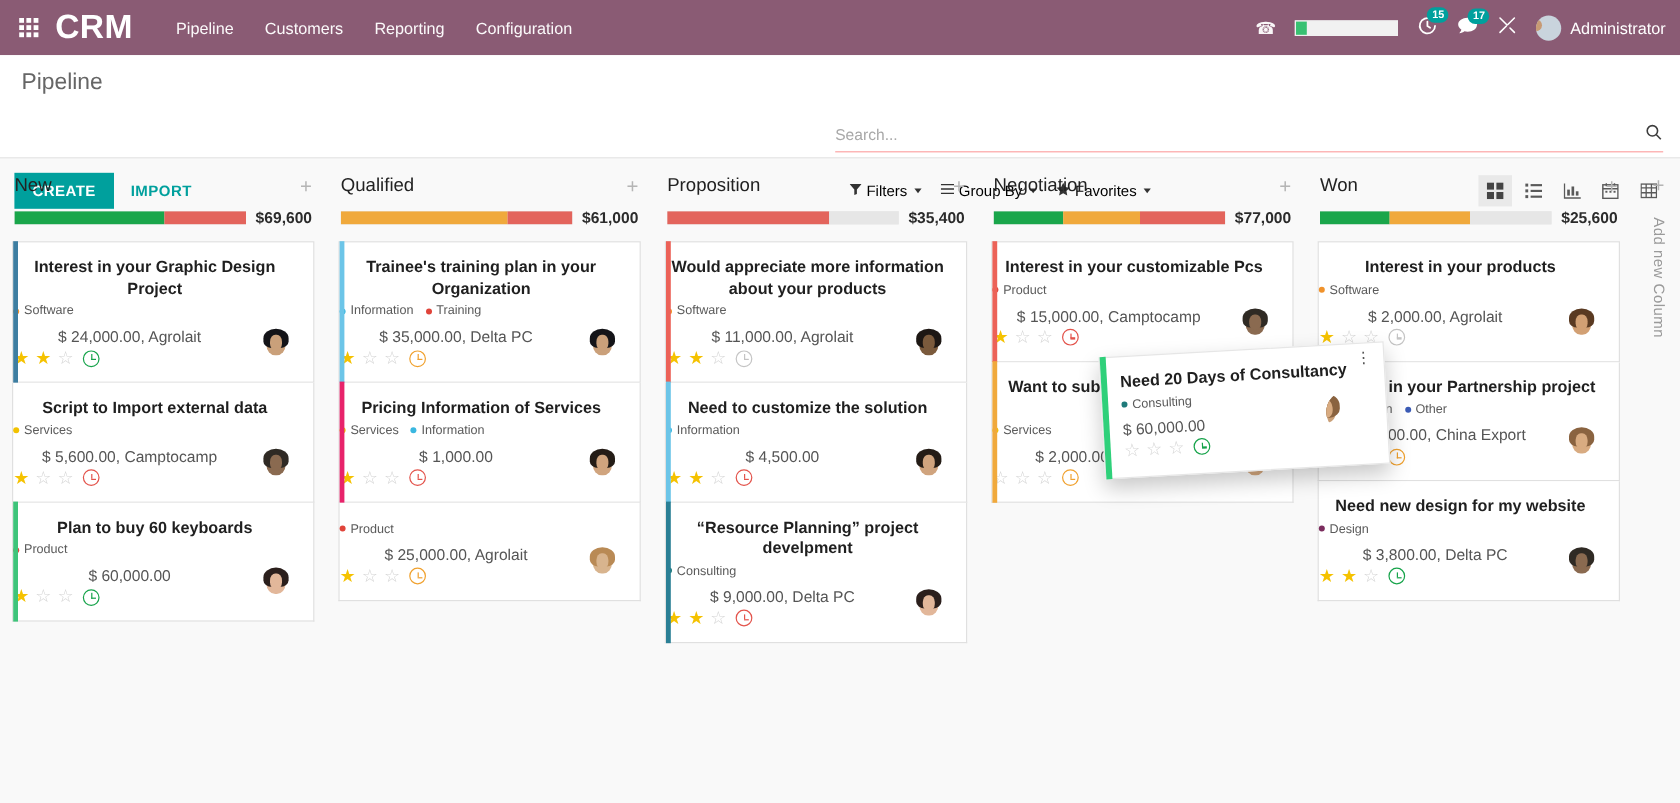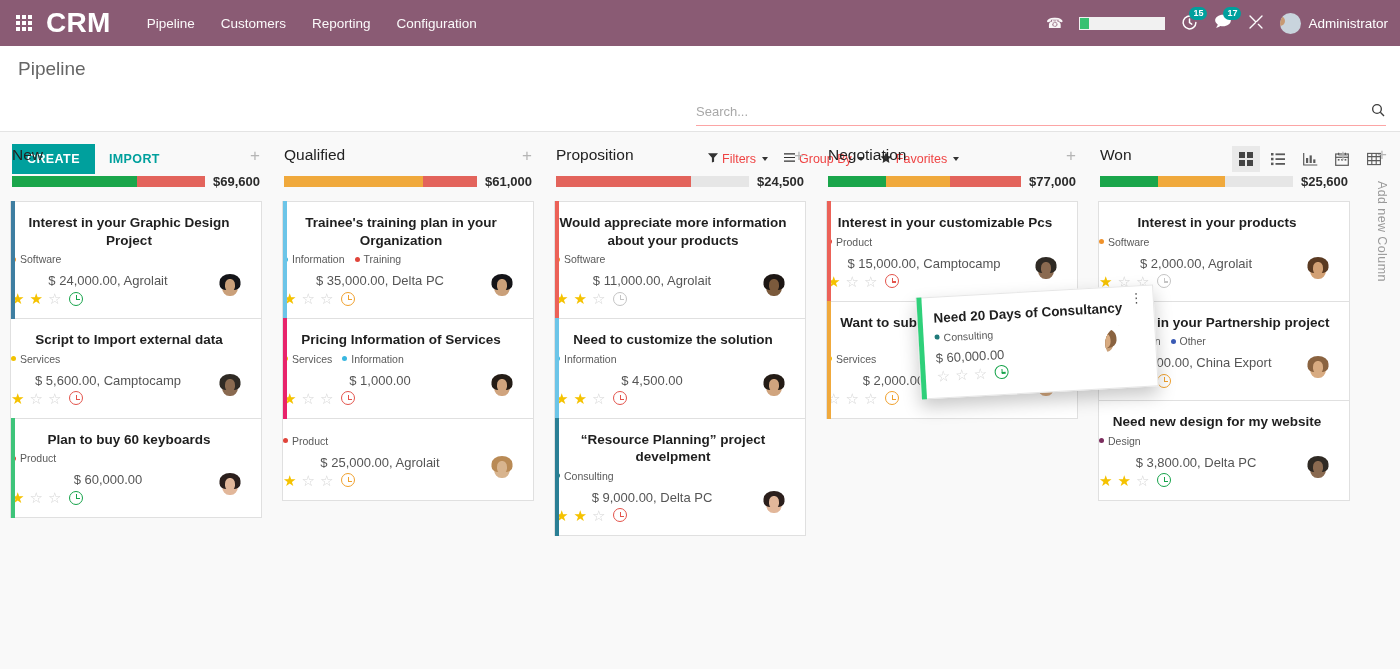--- a/index.html
+++ b/index.html
@@ -50,21 +50,21 @@
   .cp-row2 { position: absolute; left: 12px; right: 12px; top: 98px; display: flex; align-items: center; }
   .btn-create {
     background: #00a09d; color: #fff; font-size: 12.5px; font-weight: bold; letter-spacing: .4px;
     border: none; padding: 8px 15px; cursor: pointer; font-family: "Liberation Sans", sans-serif;
   }
   .btn-import {
     background: none; border: none; color: #00a09d; font-size: 12.5px; font-weight: bold;
     letter-spacing: .4px; margin-left: 14px; cursor: pointer; font-family: "Liberation Sans", sans-serif;
   }
   .filters-group { position: absolute; left: 696px; display: flex; align-items: center; gap: 16px;
-    font-size: 12.5px; color: #ef4444; }
+    font-size: 12.5px; color: #000000; }
   .filters-group > div { cursor: pointer; display: flex; align-items: center; gap: 4px; white-space: nowrap; }
   .caret { border-left: 3.5px solid transparent; border-right: 3.5px solid transparent;
     border-top: 4px solid #333; display: inline-block; margin-left: 2px; }
   .views { margin-left: auto; display: flex; align-items: center; gap: 4px; }
   .vbtn { width: 28px; height: 26px; display: flex; align-items: center; justify-content: center;
     cursor: pointer; color: #5a5a5a; }
   .vbtn.active { background: #e9e9e9; }
 
   
   .board { display: flex; padding: 0 0 0 0; height: calc(669px - 46px - 86px - 42px); position: relative; }
@@ -462,21 +462,21 @@
       <div class="col">
         <div class="col-head">
           <div class="col-title">Proposition</div>
           <div class="col-plus">+</div>
         </div>
         <div class="col-bar-row">
           <div class="pbar">
             <i style="width:70%;background:#e3645c"></i>
             <i style="width:30%;background:#e6e6e6"></i>
           </div>
-          <div class="col-amt">$24,500</div>
+          <div class="col-amt">$35,400</div>
         </div>
         <div class="cards">
           <div class="kcard">
             <span class="stripe" style="background:#ec6258"></span>
             <div class="kc-title">Would appreciate more information about your products</div>
             <div class="kc-tags">
               <span class="kc-tag">
                 <span class="dot" style="background:#f0922b"></span>
                 <span>Software</span>
               </span>

